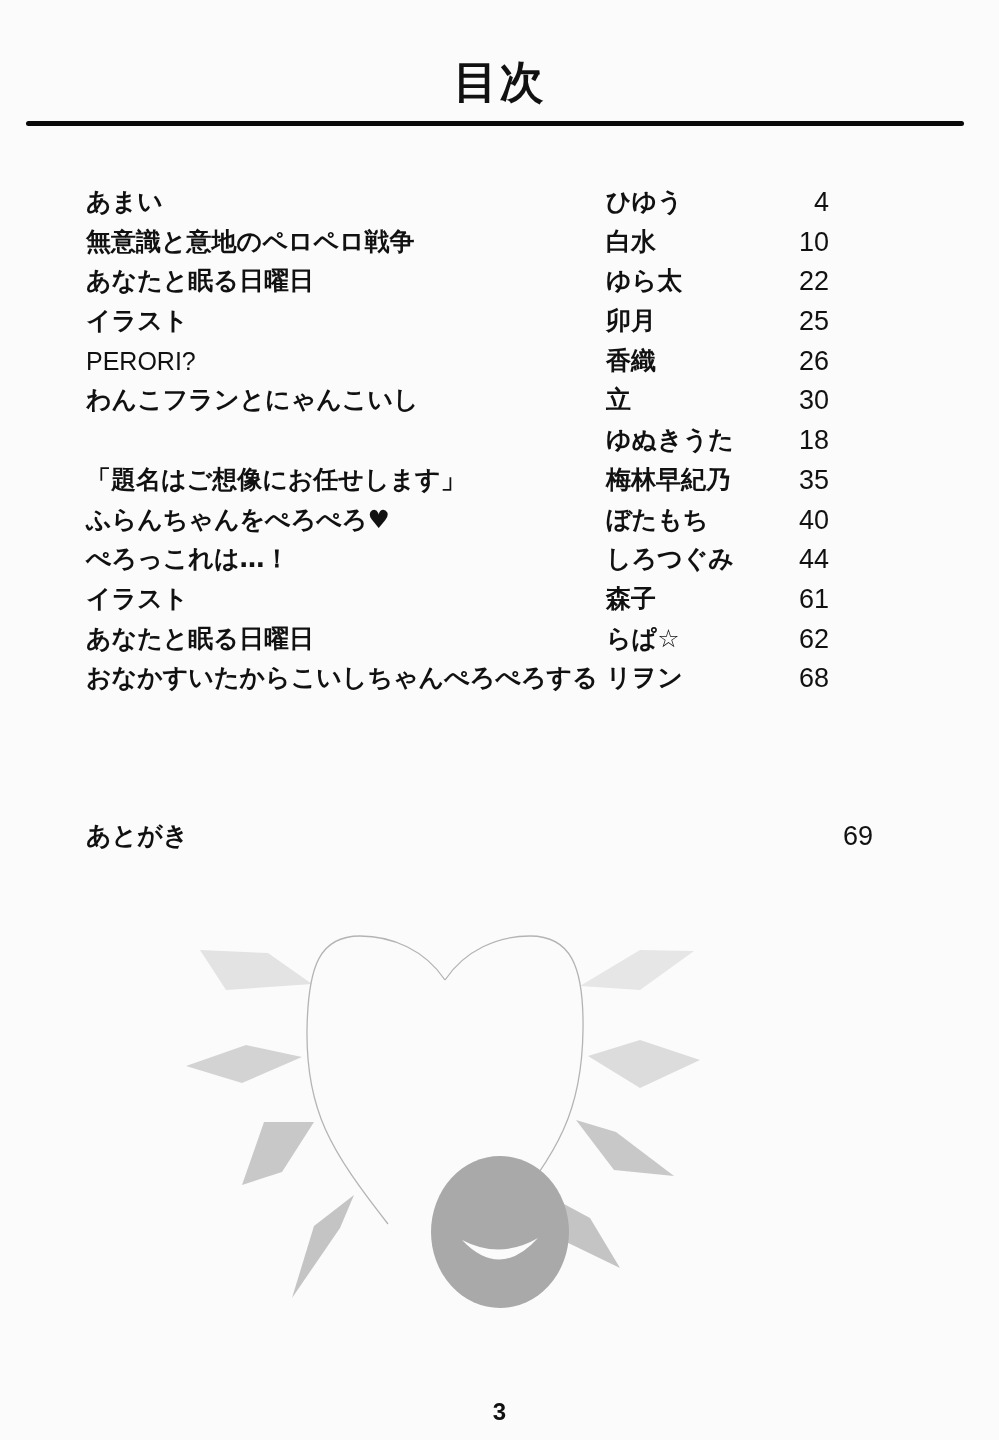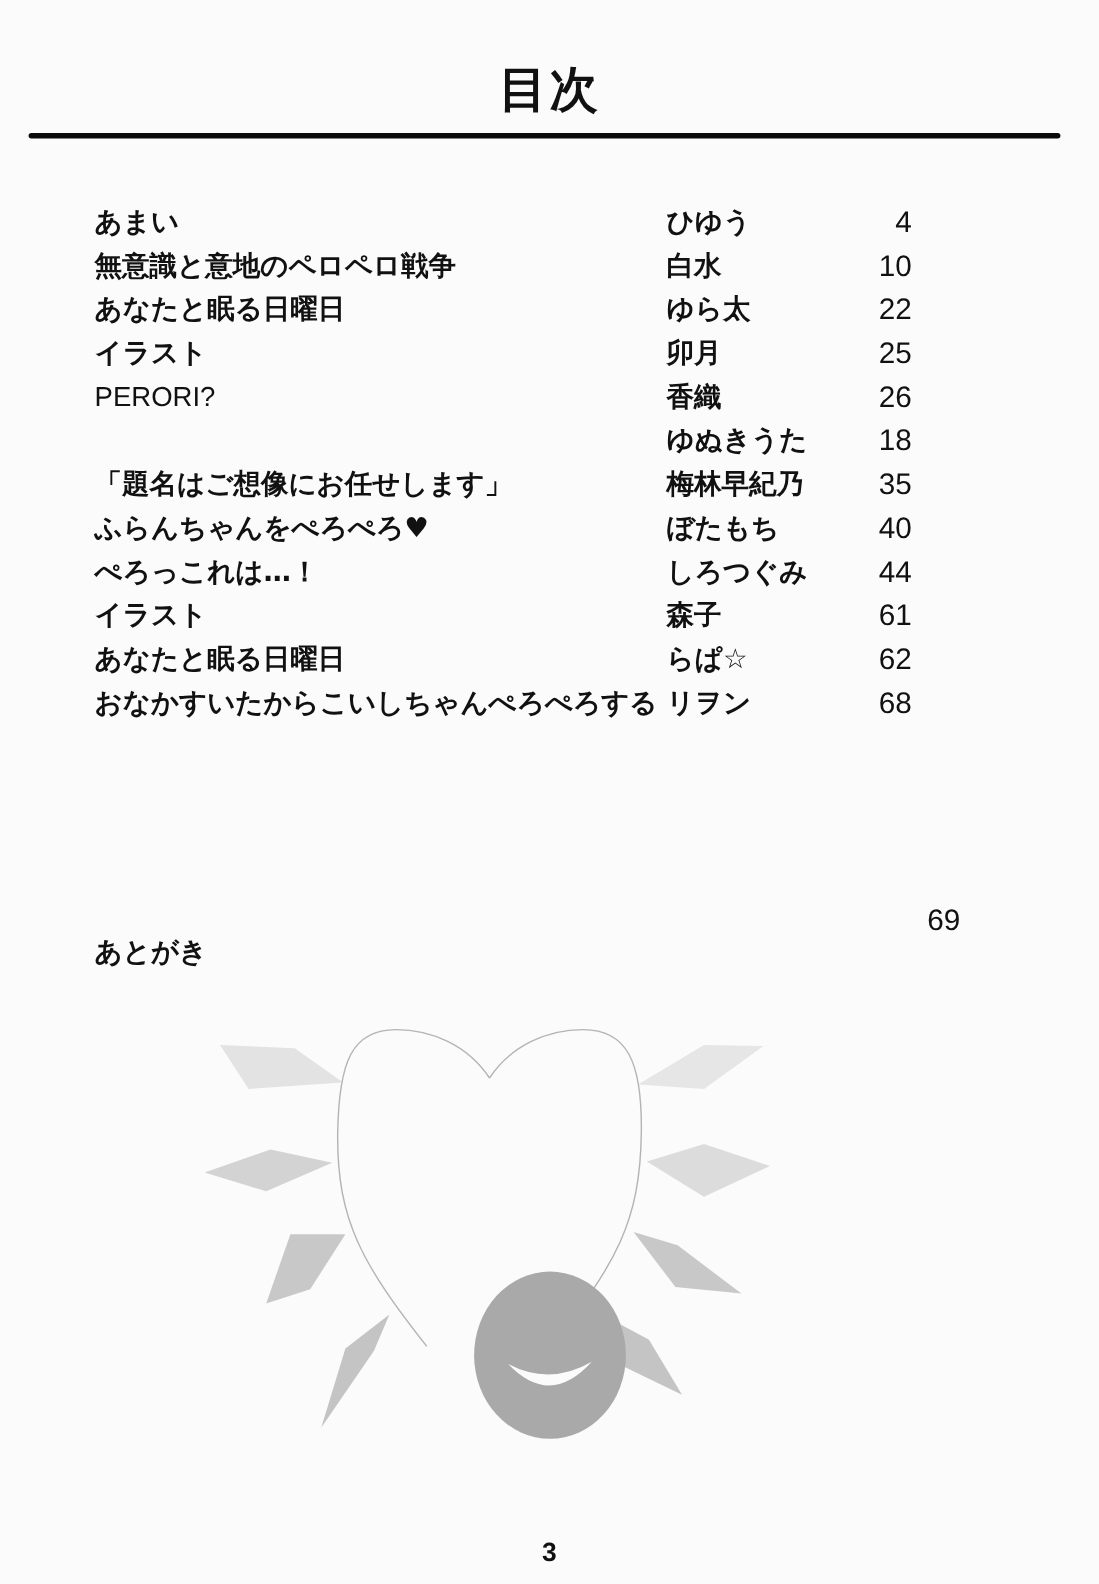--- a/index.html
+++ b/index.html
@@ -23,21 +23,21 @@
       position: relative; height: 39.7px; line-height: 40px;
       font-size: 25px; font-weight: bold;
     }
     .toc-title { position: absolute; left: 86px; white-space: nowrap; }
     .toc-author { position: absolute; left: 606px; white-space: nowrap; }
     .toc-page {
       position: absolute; right: 126px; text-align: right; font-weight: normal;
       font-family: "Liberation Sans", sans-serif; font-size: 27px;
     }
     .afterword { position: absolute; left: 0; top: 816px; width: 999px; height: 40px; line-height: 40px; font-size: 25px; font-weight: bold; }
-    .afterword .toc-title { left: 86px; margin-top: 30px; }
+    .afterword .toc-title { left: 86px; }
     .afterword .toc-page { right: 126px; }
     .emblem { position: absolute; left: 180px; top: 920px; width: 640px; height: 400px; }
     .page-number {
       position: absolute; left: 0; width: 999px; top: 1398px;
       text-align: center; font-family: "Liberation Sans", sans-serif; font-size: 24px; font-weight: bold;
     }
   </style>
 </head>
 <body>
 
@@ -62,20 +62,25 @@
     </div>
   <div class="toc-row">
       <span class="toc-title">イラスト</span>
       <span class="toc-author">卯月</span>
       <span class="toc-page">25</span>
     </div>
   <div class="toc-row">
       <span class="toc-title" style="font-weight:normal;font-family:'Liberation Sans',sans-serif;">PERORI?</span>
       <span class="toc-author">香織</span>
       <span class="toc-page">26</span>
+    </div>
+  <div class="toc-row">
+      <span class="toc-title">わんこフランとにゃんこいし</span>
+      <span class="toc-author">立</span>
+      <span class="toc-page">30</span>
     </div>
   <div class="toc-row">
       <span class="toc-author">ゆぬきうた</span>
       <span class="toc-page">18</span>
     </div>
   <div class="toc-row">
       <span class="toc-title">「題名はご想像にお任せします」</span>
       <span class="toc-author">梅林早紀乃</span>
       <span class="toc-page">35</span>
     </div>

